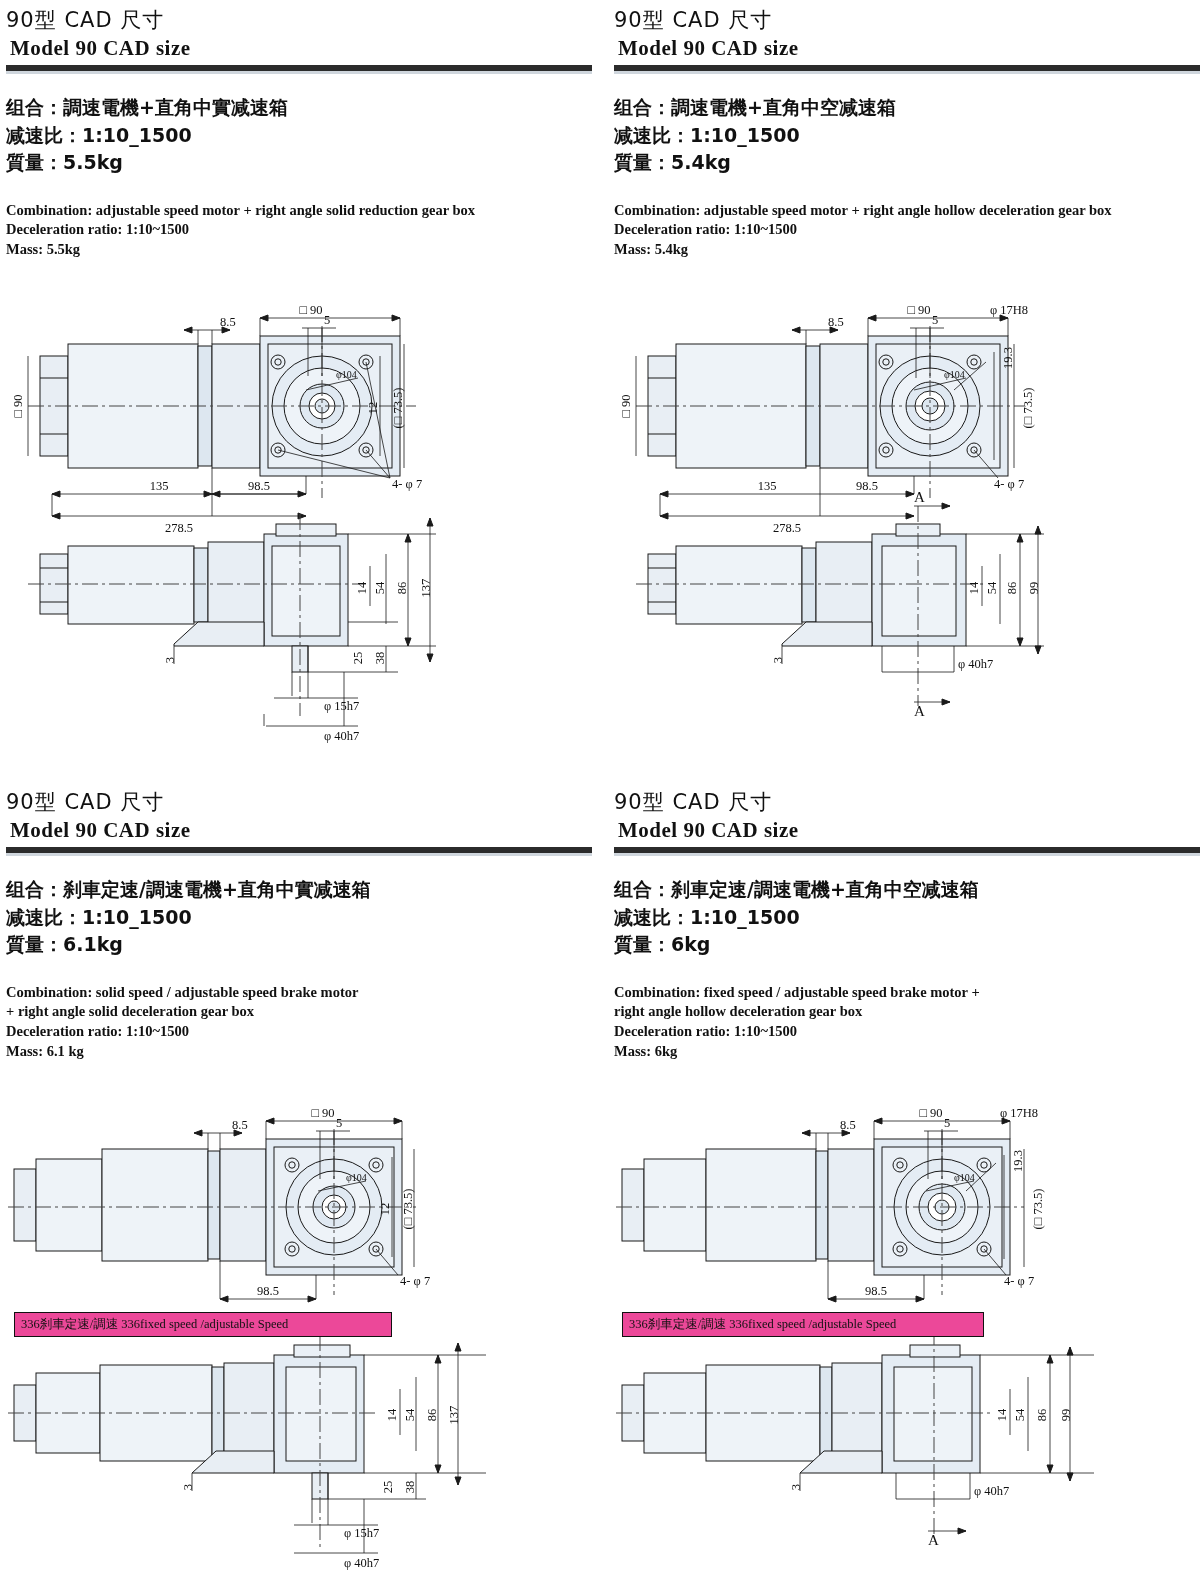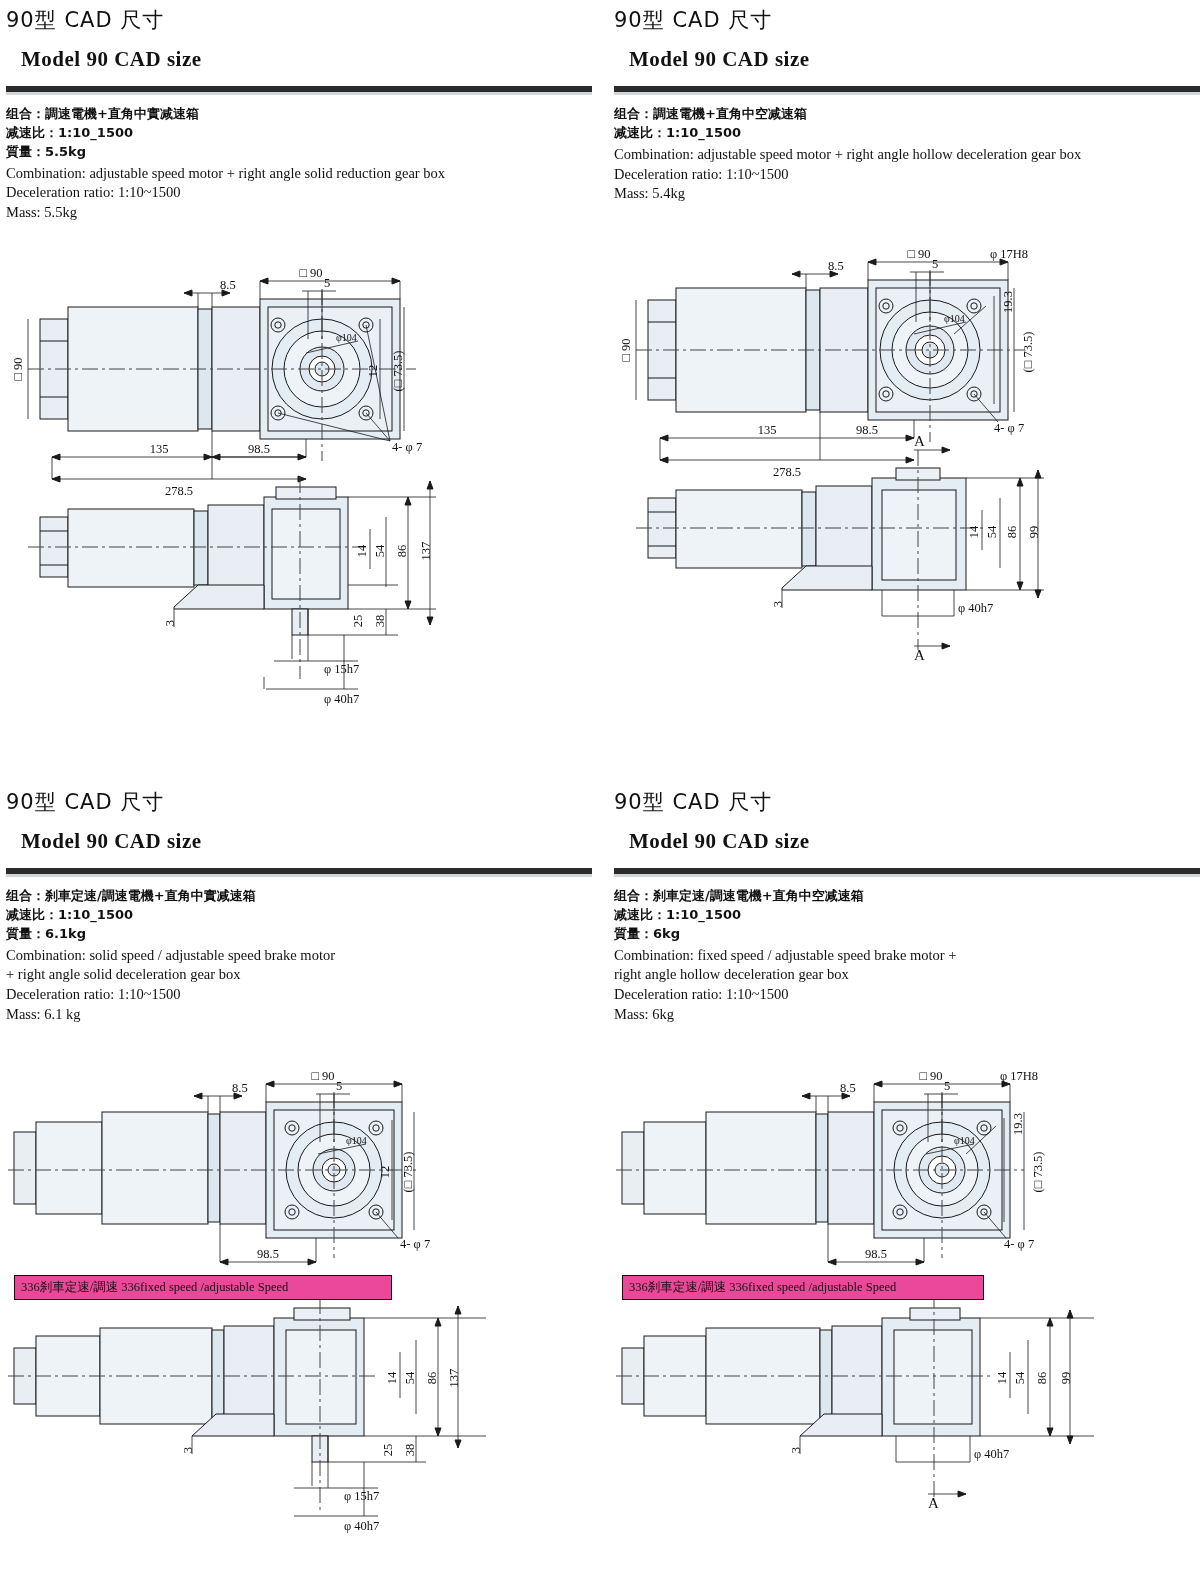--- a/index.html
+++ b/index.html
@@ -17,36 +17,36 @@
   .q-bl{left:6px;top:790px;}
   .q-br{left:614px;top:790px;}
 
   .title-cn{
     font-family:"DejaVu Sans", sans-serif;
     font-weight:normal;font-size:21px;letter-spacing:1px;line-height:1.15;
     margin:0 0 2px 0;
   }
   .title-en{
     font-family:"Liberation Serif", serif;
-    font-weight:bold;font-size:21px;line-height:1.15;margin:15px;
+    font-weight:bold;font-size:21px;line-height:1.15;margin:4px;
     letter-spacing:0.5px;
   }
   .rule{
     margin-top:5px;height:6px;width:100%;
     background:#2b2b2b;border-bottom:none;
   }
   .rule.thin{height:3px;background:#cfd6dd;margin-top:0;}
   .rulewrap{width:100%;}
   .spec-cn{
     font-family:"DejaVu Sans", sans-serif;
-    font-size:13px;font-weight:bold;line-height:1.45;margin-top:10px;
+    font-size:19px;font-weight:bold;line-height:1.45;margin-top:20px;
   }
   .spec-en{
     font-family:"Liberation Serif", serif;
-    font-size:14.5px;font-weight:normal;line-height:1.35;margin-top:2px;
+    font-size:14.5px;font-weight:bold;line-height:1.35;margin-top:24px;
   }
   .spec-en .ctr{display:block;}
 
   
   .draw{position:relative;width:586px;height:540px;margin-top:6px;}
   .draw svg{position:absolute;left:0;top:0;}
   .capbox{
     position:absolute;border:1px solid #111;background:#ec4899;
     font-size:12.5px;font-family:"Liberation Serif", serif;
     padding:3px 6px;white-space:nowrap;
@@ -226,20 +226,21 @@
   <div class="quad q-tr">
     <div class="title-cn">90型 CAD 尺寸</div>
     <div class="title-en">Model 90  CAD size</div>
     <div class="rulewrap">
       <div class="rule"></div>
         <div class="rule thin"></div>
     </div>
     <div class="spec-cn">
       <div>组合：調速電機+直角中空减速箱</div>
       <div>减速比：1:10_1500</div>
+      <div>質量：5.4kg</div>
     </div>
     <div class="spec-en">
       <div>Combination: adjustable speed motor + right angle hollow deceleration gear box</div>
       <div>Deceleration ratio: 1:10~1500</div>
       <div>Mass: 5.4kg</div>
     </div>
 
     <div class="draw">
       <svg width="586" height="520" viewBox="0 0 586 520">
         <g fill="none" stroke="#1a1a1a" stroke-width="1">

